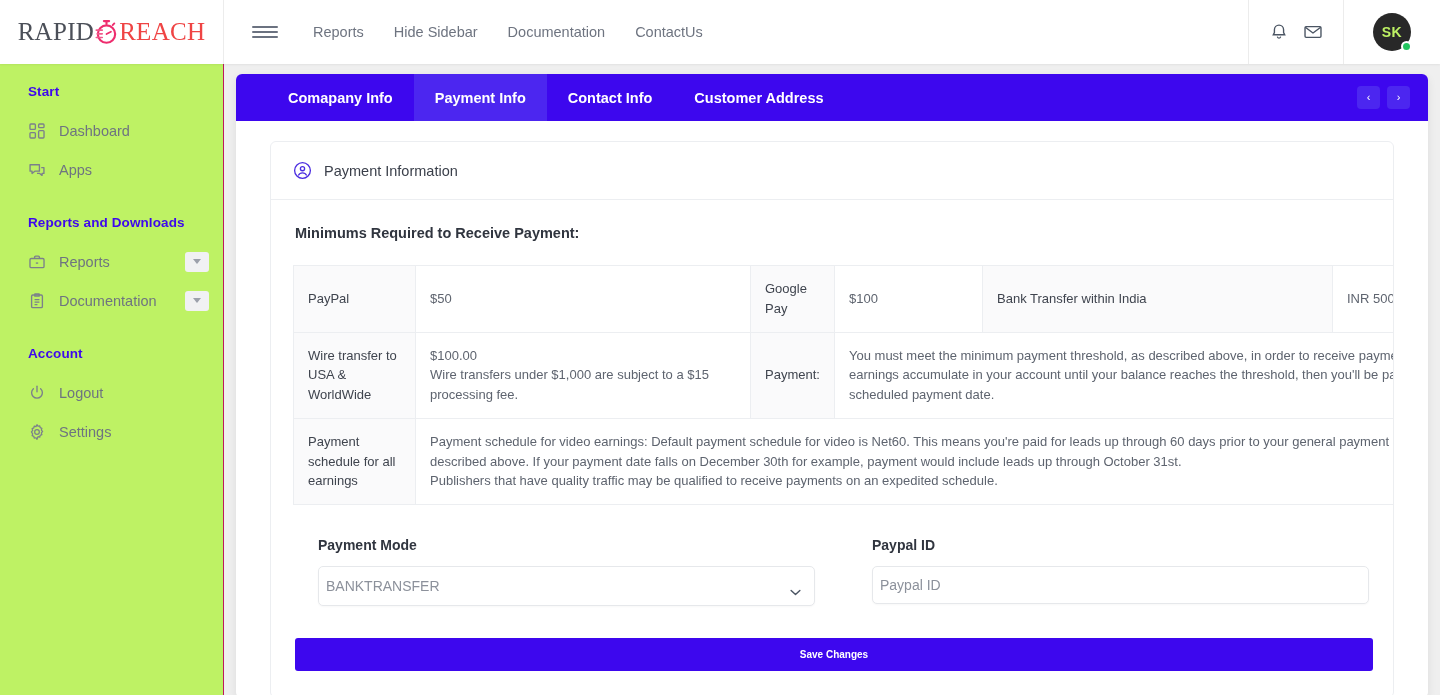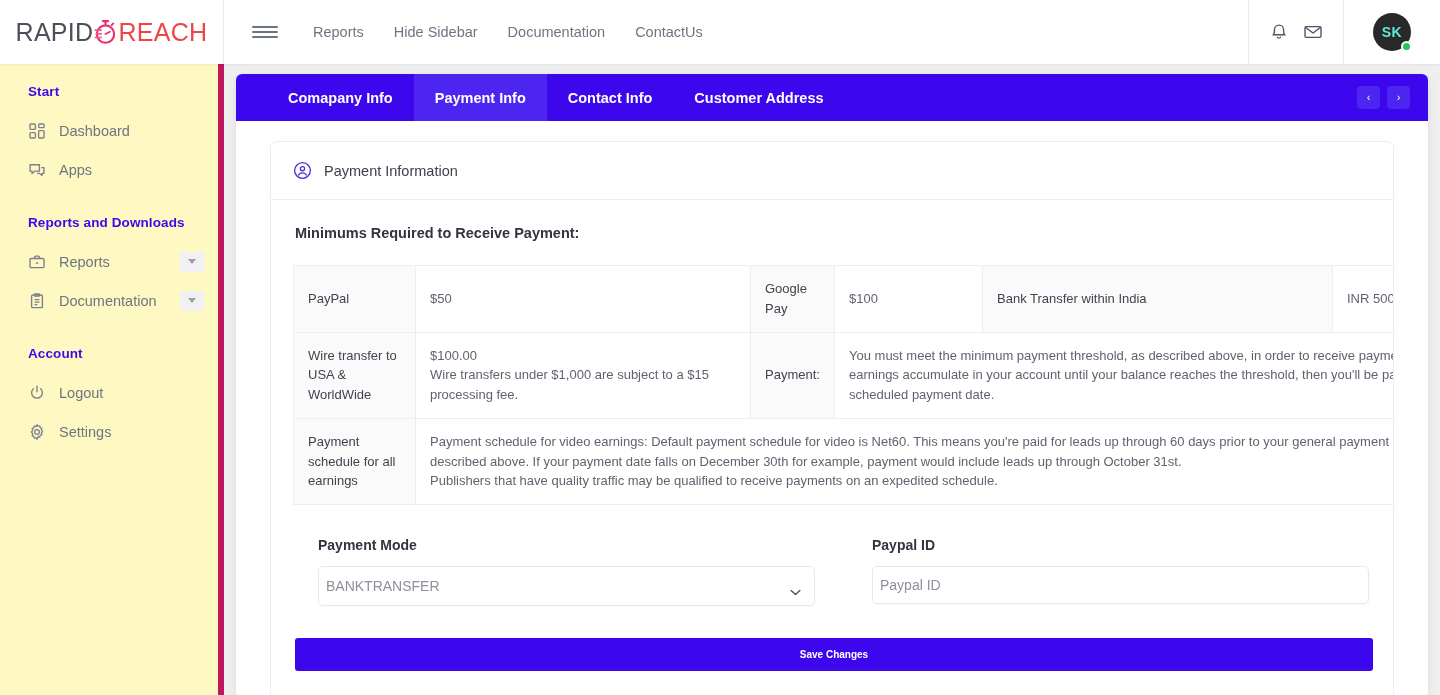--- a/index.html
+++ b/index.html
@@ -14,21 +14,21 @@
   
   .header {
     position: absolute; top: 0; left: 0; width: 1440px; height: 64px;
     background: #ffffff; display: flex; align-items: stretch;
     box-shadow: 0 1px 2px rgba(0,0,0,.06);
     z-index: 20;
   }
   .logo-zone {
     width: 224px; min-width: 224px; height: 64px;
     display: flex; align-items: center; justify-content: center;
-    border-right: 1px solid #ececec; background:#fff;
+    border-right: 1px solid #ececec; background:#fff;font-family:Liberation Serif, serif;
   }
   .logo {
     display: flex; align-items: center; font-size: 25px;
     letter-spacing: .3px; font-weight: 400;
   }
   .logo .l1 { color: #4b4f58; }
   .logo .l2 { color: #ef4444; }
   .logo .watch { position: relative; width: 27px; height: 27px; margin: 0 -1px 0 -1px; }
   .logo .watch svg { display:block; }
 
@@ -44,33 +44,33 @@
   }
 
   .icon-zone {
     width: 96px; display: flex; align-items: center; justify-content: center;
     gap: 12px; border-left: 1px solid #ececec; border-right: 1px solid #ececec;
   }
   .hicon { width: 22px; height: 22px; cursor: pointer; color:#4b5563; }
   .avatar-zone { width: 96px; display: flex; align-items: center; justify-content: center; }
   .avatar {
     position: relative; width: 38px; height: 38px; border-radius: 50%;
-    background: #282828; color: #5eead4; font-size: 14px; font-weight: 700;
+    background: #282828; color: #bef264; font-size: 14px; font-weight: 700;
     display: flex; align-items: center; justify-content: center; cursor: pointer;
     letter-spacing: .5px;
   }
   .avatar .dot {
     position: absolute; right: -1px; bottom: -1px; width: 11px; height: 11px;
     border-radius: 50%; background: #22c55e; border: 2px solid #fff;
   }
 
   
   .sidebar {
     position: absolute; top: 64px; left: 0; width: 224px; height: 631px;
-    background: #fef9c3; border-right: 6px solid #be185d;
+    background: #bef264; border-right: 1px solid #be185d;
     padding-top: 20px; z-index: 10;
   }
   .side-head {
     font-size: 13.5px; font-weight: 700; color: #3d07ee;
     padding: 0 0 0 28px; margin-bottom: 12px; letter-spacing: .1px;
   }
   .side-head.spaced { margin-top: 26px; }
   .side-item {
     display: flex; align-items: center; height: 39px; padding: 0 14px 0 28px;
     cursor: pointer; color: #6e7480; font-size: 14.5px; position: relative;

